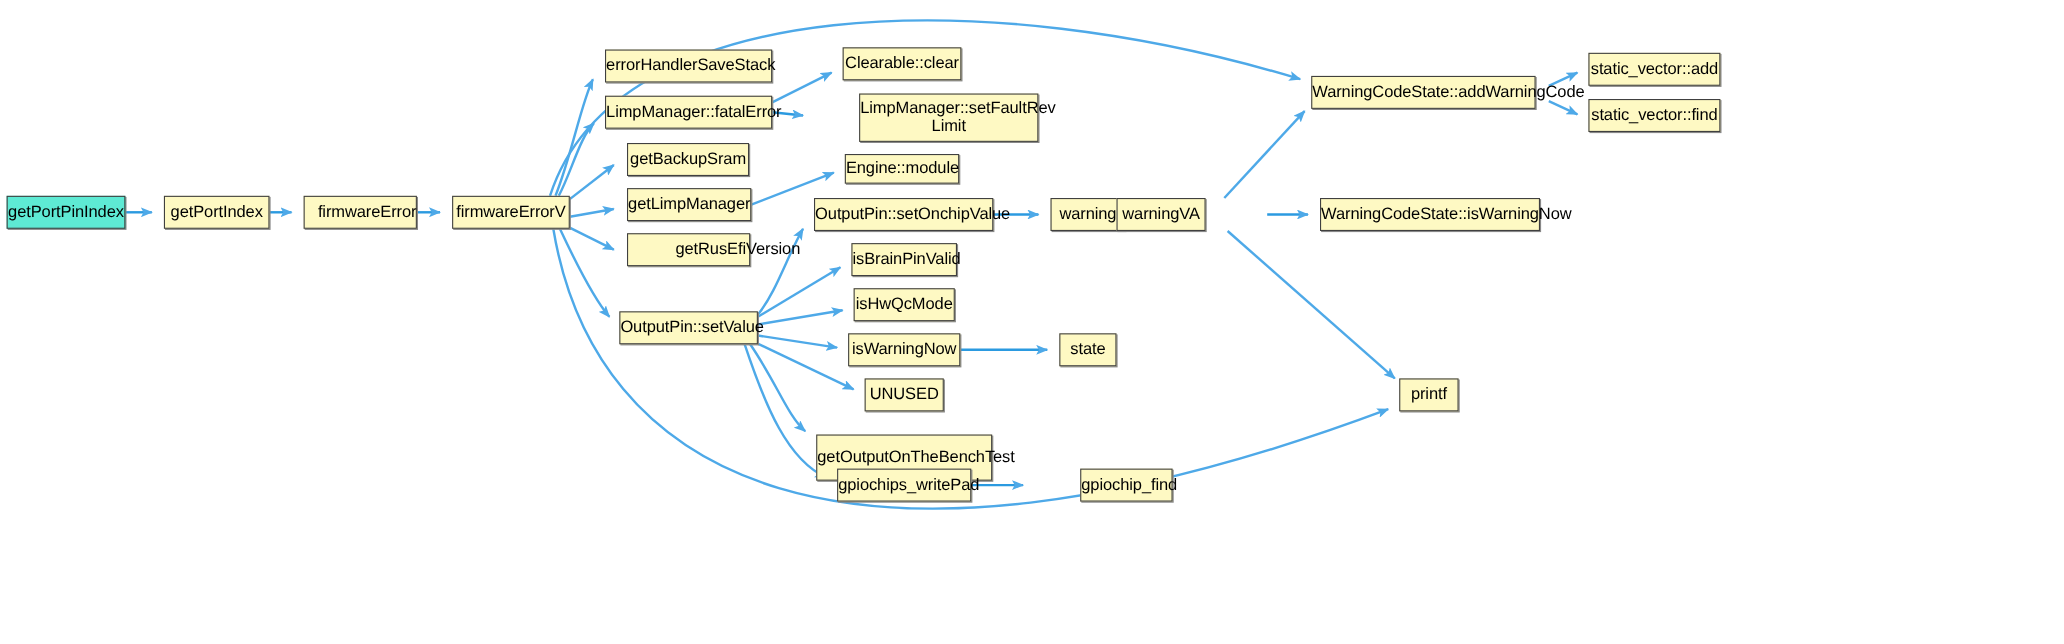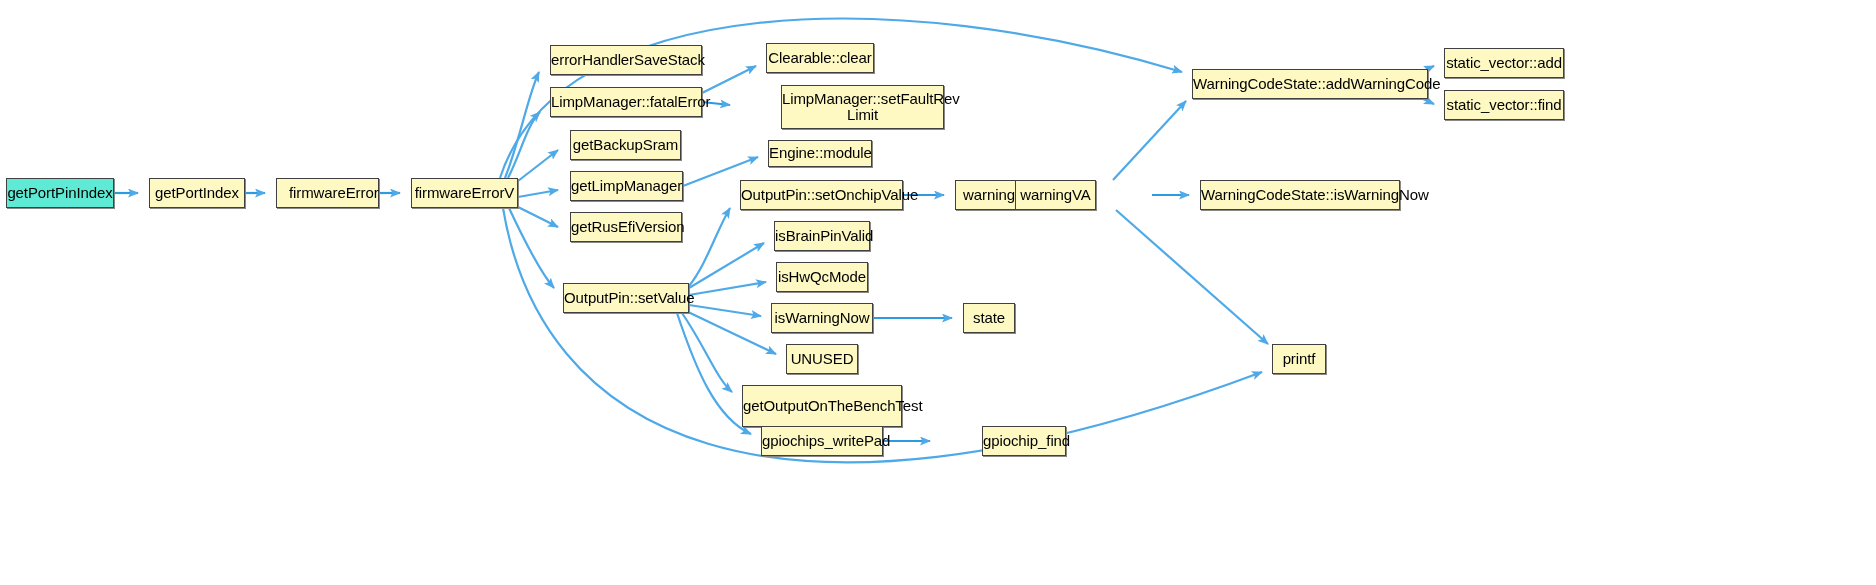--- a/index.html
+++ b/index.html
@@ -102,21 +102,21 @@
       </div>
       <div class="node" style="left: 550px; top: 87px; width: 152px; height: 30px;">
         <span>LimpManager::fatalError</span>
       </div>
       <div class="node" style="left: 570px; top: 130px; width: 111px; height: 30px;">
         <span>getBackupSram</span>
       </div>
       <div class="node" style="left: 570px; top: 171px; width: 113px; height: 30px;">
         <span>getLimpManager</span>
       </div>
-      <div class="node" style="left: 570px; top: 212px; width: 112px; height: 30px;">
+      <div class="node" style="left: 570px; top: 212px; width: 112px; height: 30px; padding-left: 43px;">
         <span>getRusEfiVersion</span>
       </div>
       <div class="node" style="left: 563px; top: 283px; width: 126px; height: 30px;">
         <span>OutputPin::setValue</span>
       </div>
       <div class="node" style="left: 766px; top: 43px; width: 108px; height: 30px;">
         <span>Clearable::clear</span>
       </div>
       <div class="node wrap" style="left: 740px; top: 85px; width: 163px; height: 44px; margin-left: 41px;">
         <span>LimpManager::setFaultRev<br>Limit</span>
@@ -132,39 +132,39 @@
       </div>
       <div class="node" style="left: 776px; top: 262px; width: 92px; height: 30px;">
         <span>isHwQcMode</span>
       </div>
       <div class="node" style="left: 771px; top: 303px; width: 102px; height: 30px;">
         <span>isWarningNow</span>
       </div>
       <div class="node" style="left: 786px; top: 344px; width: 72px; height: 30px;">
         <span>UNUSED</span>
       </div>
-      <div class="node" style="left: 742px; top: 385px; width: 160px; height: 42px;">
+      <div class="node" style="left: 742px; top: 395px; width: 160px; height: 42px;">
         <span>getOutputOnTheBenchTest</span>
       </div>
       <div class="node" style="left: 761px; top: 426px; width: 122px; height: 30px;">
         <span>gpiochips_writePad</span>
       </div>
       <div class="node" style="left: 955px; top: 180px; width: 68px; height: 30px;">
         <span>warning</span>
       </div>
       <div class="node" style="left: 963px; top: 303px; width: 52px; height: 30px;">
         <span>state</span>
       </div>
       <div class="node" style="left: 982px; top: 426px; width: 84px; height: 30px;">
         <span>gpiochip_find</span>
       </div>
       <div class="node" style="left: 1015px; top: 180px; width: 81px; height: 30px;">
         <span>warningVA</span>
       </div>
-      <div class="node" style="left: 1192px; top: 69px; width: 236px; height: 30px;">
+      <div class="node" style="left: 1192px; top: 69px; width: 204px; height: 30px;">
         <span>WarningCodeState::addWarningCode</span>
       </div>
       <div class="node" style="left: 1200px; top: 180px; width: 200px; height: 30px;">
         <span>WarningCodeState::isWarningNow</span>
       </div>
       <div class="node" style="left: 1272px; top: 344px; width: 54px; height: 30px;">
         <span>printf</span>
       </div>
       <div class="node" style="left: 1444px; top: 48px; width: 120px; height: 30px;">
         <span>static_vector::add</span>

